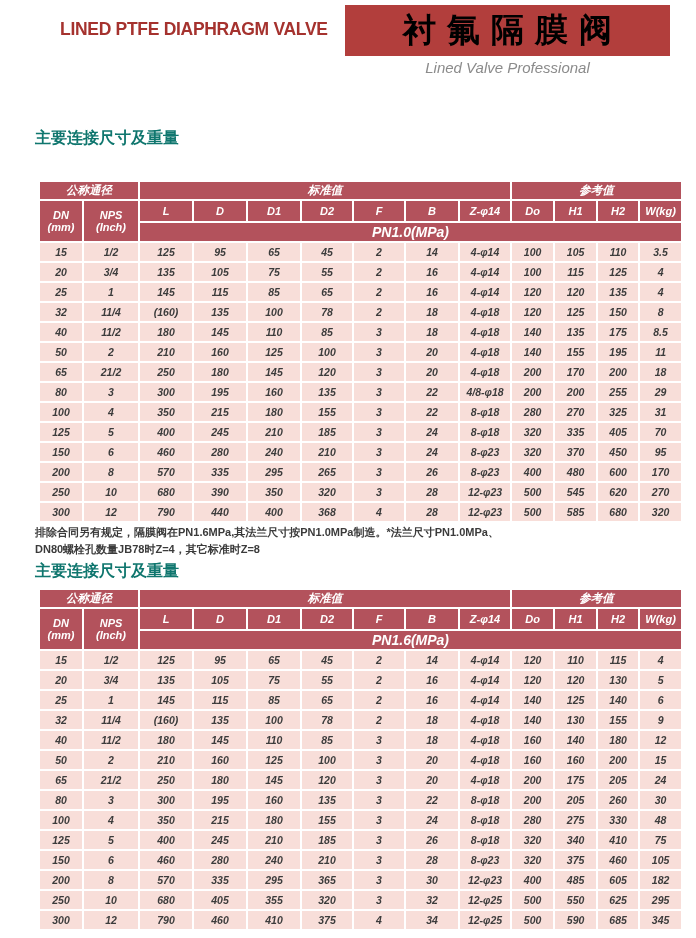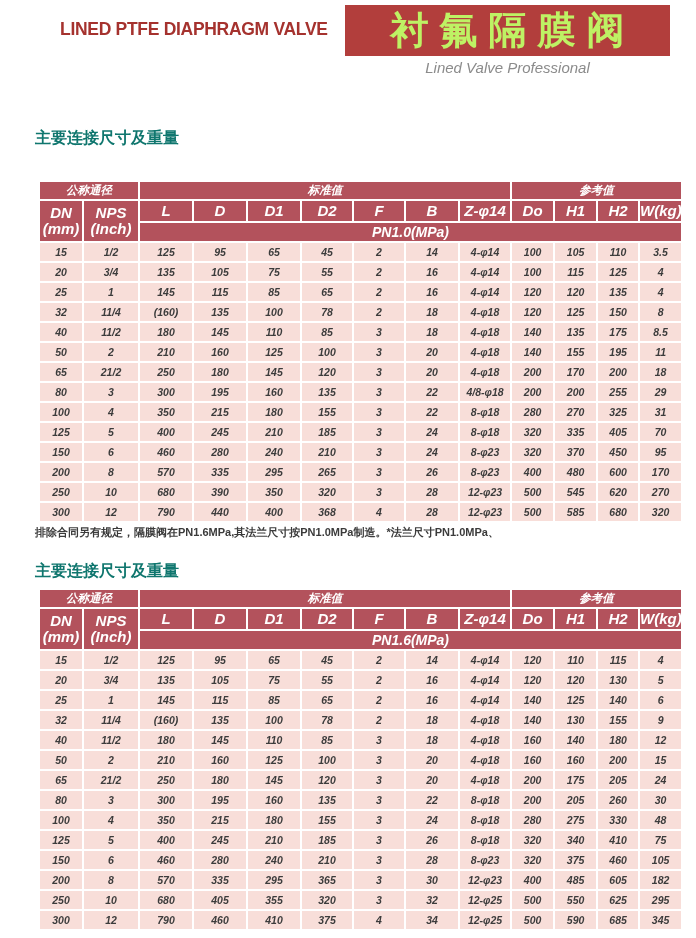--- a/index.html
+++ b/index.html
@@ -10,21 +10,21 @@
   
   .title-en{
     position:absolute;top:19px;left:60px;width:280px;text-align:left;
     color:#a5322e;font-weight:bold;font-size:17.5px;letter-spacing:-0.3px;white-space:nowrap;
   }
   .banner{
     position:absolute;top:5px;left:345px;width:325px;height:51px;background:#b23e3c;
     display:flex;align-items:center;justify-content:center;
   }
   .banner-cn{
-    color:#bef264;font-weight:bold;font-size:38px;letter-spacing:11px;padding-left:11px;white-space:nowrap;
+    color:#000000;font-weight:bold;font-size:33px;letter-spacing:11px;padding-left:11px;white-space:nowrap;
   }
   .subtitle{
     position:absolute;top:60px;left:345px;width:325px;text-align:center;
     color:#8b8b8b;font-style:italic;font-size:15px;line-height:1.12;
   }
   
   .sec-title{
     position:absolute;left:35px;color:#0f766e;font-weight:bold;font-size:16px;white-space:nowrap;font-family:Liberation Serif, serif;
   }
   .sec-title.t1{top:128px;}
@@ -33,21 +33,21 @@
     position:absolute;top:524px;left:35px;width:640px;
     color:#3b3b3b;font-weight:bold;font-size:11px;line-height:1.5;
   }
   
   .tbl-wrap{position:absolute;left:38px;width:643px;}
   .tbl-wrap.w1{top:180px;}
   .tbl-wrap.w2{top:588px;}
   table{border-collapse:collapse;width:643px;table-layout:fixed;font-style:italic;}
   th,td{border:2px solid #ffffff;text-align:center;vertical-align:middle;overflow:hidden;}
   th{
-    background:#b3525c;color:#ffffff;font-weight:bold;font-size:15px;padding:1px 0;
+    background:#b3525c;color:#ffffff;font-weight:bold;font-size:11px;padding:1px 0;
   }
   tr.group-row th{height:15px;font-size:11.5px;}
   tr.cols-row th{height:18px;line-height:1.1;}
   tr.pn-row th{height:10px;font-size:14px;}
   td{
     background:#f8ded9;color:#3c3c3c;font-weight:bold;font-size:10.5px;height:16px;padding:1px 0;
   }
 </style>
 </head>
 <body>
@@ -322,20 +322,21 @@
             <td>585</td>
             <td>680</td>
             <td>320</td>
           </tr>
         </tbody>
     </table>
   </div>
 
   <div class="note">
     <div>排除合同另有规定，隔膜阀在PN1.6MPa,其法兰尺寸按PN1.0MPa制造。*法兰尺寸PN1.0MPa、</div>
+    <div>DN80螺栓孔数量JB78时Z=4，其它标准时Z=8</div>
   </div>
 
   <div class="sec-title t2">主要连接尺寸及重量</div>
 
   <div class="tbl-wrap w2">
     <table>
       <colgroup>
         <col style="width:44px">
           <col style="width:56px">
         <col style="width:54px">

